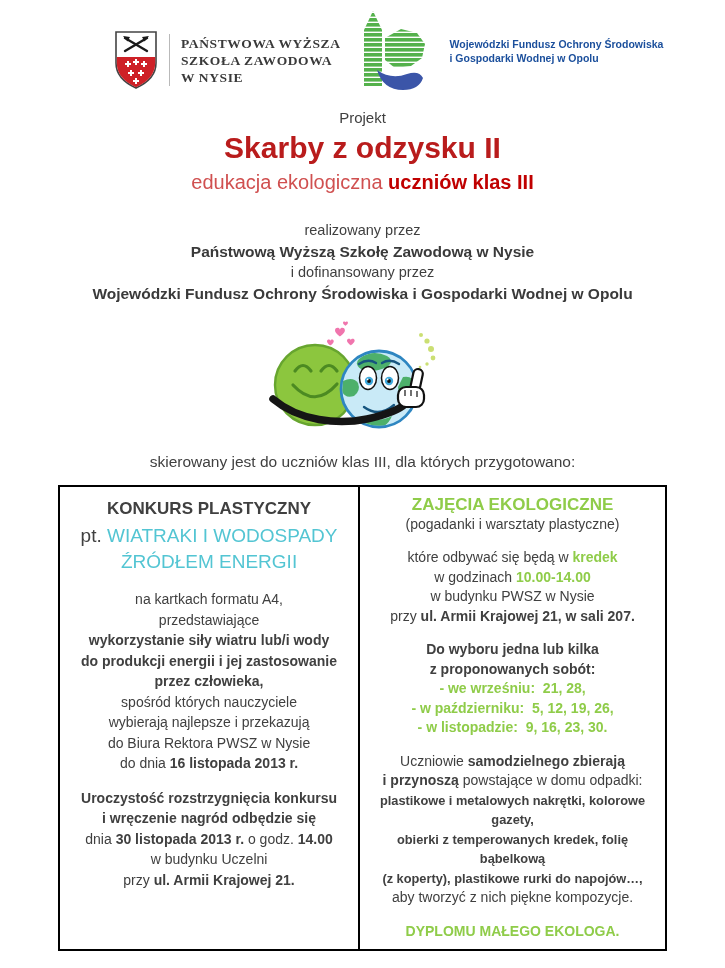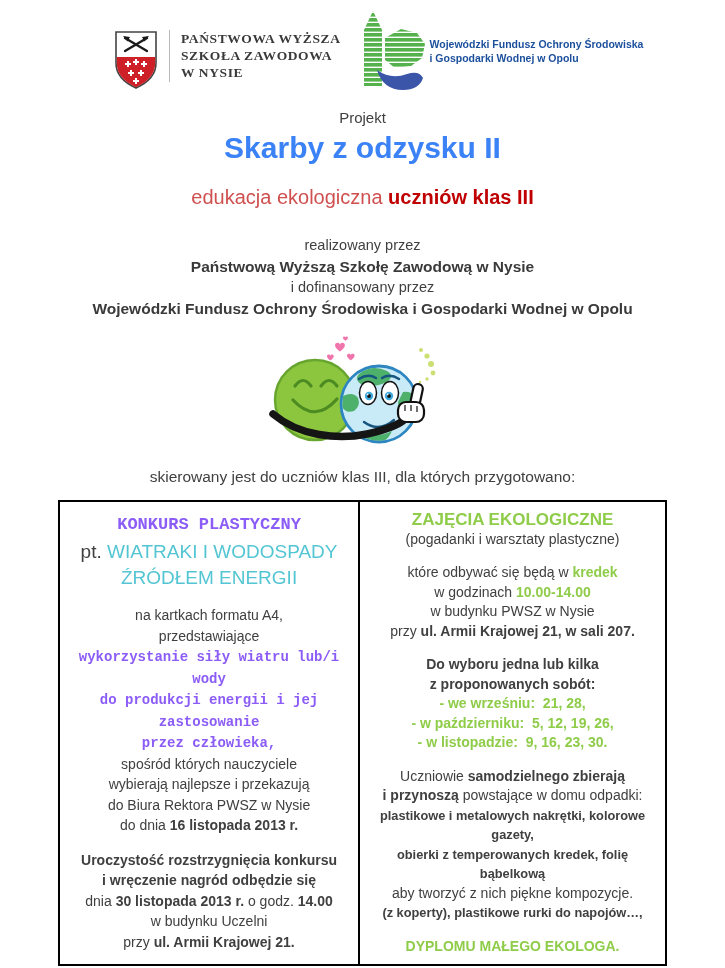--- a/index.html
+++ b/index.html
@@ -2,31 +2,31 @@
 <html lang="pl"><head>
 <meta charset="utf-8">
 <style>
   html,body{margin:0;padding:0;background:#fff;}
   .page{
     position:relative;width:725px;height:968px;background:#fff;overflow:hidden;
     font-family:"Liberation Sans",sans-serif;color:#404040;
   }
   
   .logos{display:flex;align-items:flex-start;padding:30px 0 0 114px;height:72px;}
-  .pwsz{display:flex;align-items:flex-start;gap:11px;}
+  .pwsz{display:flex;align-items:center;gap:11px;}
   .pwsz svg{display:block;}
   .pwsz-divider{width:1px;height:52px;background:#b9b9b9;}
   .pwsz-name{font-family:"Liberation Serif",serif;font-size:13.5px;line-height:17px;
     color:#3a3a3a;letter-spacing:.6px;font-weight:600;}
-  .wfos{display:flex;align-items:center;gap:1px;margin:-22px 0 0 14px;}
+  .wfos{display:flex;align-items:center;gap:21px;margin:-22px 0 0 14px;}
   .wfos-name{font-size:10.5px;line-height:14px;font-weight:700;color:#1b4f9c;}
   
   .title-block{text-align:center;margin-top:6px;}
   .kicker{font-size:15px;color:#3f3f3f;line-height:20px;}
-  .main-title{margin:1px 0 18px;font-size:30px;line-height:38px;font-weight:700;color:#3b82f6;}
+  .main-title{margin:1px 0 3px;font-size:30px;line-height:38px;font-weight:700;color:#b91c1c;}
   .sub{font-size:20px;color:#d05050;line-height:24px;}
   .sub .sb{color:#c00000;font-weight:700;}
   
   .credits{text-align:center;margin-top:26px;}
   .cr-reg{font-size:14.5px;color:#3f3f3f;line-height:21px;}
   .cr-b{font-size:15.5px;font-weight:700;color:#3a3a3a;line-height:21px;}
   
   .globes{text-align:center;margin-top:15px;height:120px;}
   
   .intro{margin-top:13px;text-align:center;font-size:15.5px;color:#404040;line-height:20px;}
@@ -35,21 +35,21 @@
   .panel{box-sizing:border-box;padding:6px 5px 8px;text-align:center;}
   .panel.left{width:49.6%;border-right:2px solid #000;}
   .panel.right{width:50.4%;}
   .ln{font-size:14px;line-height:20.5px;color:#404040;}
   .panel.right .ln{line-height:19.5px;}
   .ln.hd{font-size:17px;line-height:28px;padding-top:2px;}
   .ln.t1{font-size:19px;line-height:26px;}
   .ln.sm{font-size:12.8px;line-height:17px;}
   .ln.blank{height:14px;}
   .b{font-weight:700;}
-  .teal{color:#8b5cf6;font-family:Liberation Mono, monospace;}
+  .teal{color:#404040;}
   .tealL{color:#53c5d3;}
   .green{color:#8fcc49;}
   .dk{color:#404040;}
 </style>
 </head>
 <body>
 
 <div class="page">
 
   <div class="logos">
@@ -215,20 +215,20 @@
         <div class="ln"><span class="b">Do wyboru jedna lub kilka</span></div>
         <div class="ln"><span class="b">z proponowanych sobót:</span></div>
         <div class="ln"><span class="green b">- we wrześniu: &nbsp;21, 28,</span></div>
         <div class="ln"><span class="green b">- w październiku: &nbsp;5, 12, 19, 26,</span></div>
         <div class="ln"><span class="green b">- w listopadzie: &nbsp;9, 16, 23, 30.</span></div>
         <div class="ln blank"></div>
         <div class="ln"><span>Uczniowie </span><span class="b">samodzielnego zbierają</span></div>
         <div class="ln"><span class="b">i przynoszą</span><span> powstające w domu odpadki:</span></div>
         <div class="ln sm"><span class="b">plastikowe i metalowych nakrętki, kolorowe gazety,</span></div>
         <div class="ln sm"><span class="b">obierki z temperowanych kredek, folię bąbelkową</span></div>
+        <div class="ln sm"><span class="b">(z koperty), plastikowe rurki do napojów…,</span></div>
         <div class="ln"><span>aby tworzyć z nich piękne kompozycje.</span></div>
-        <div class="ln sm"><span class="b">(z koperty), plastikowe rurki do napojów…,</span></div>
         <div class="ln blank"></div>
         <div class="ln"><span class="green b">DYPLOMU MAŁEGO EKOLOGA.</span></div>
       </div>
   </div>
 
 </div>
 
 </body></html>

